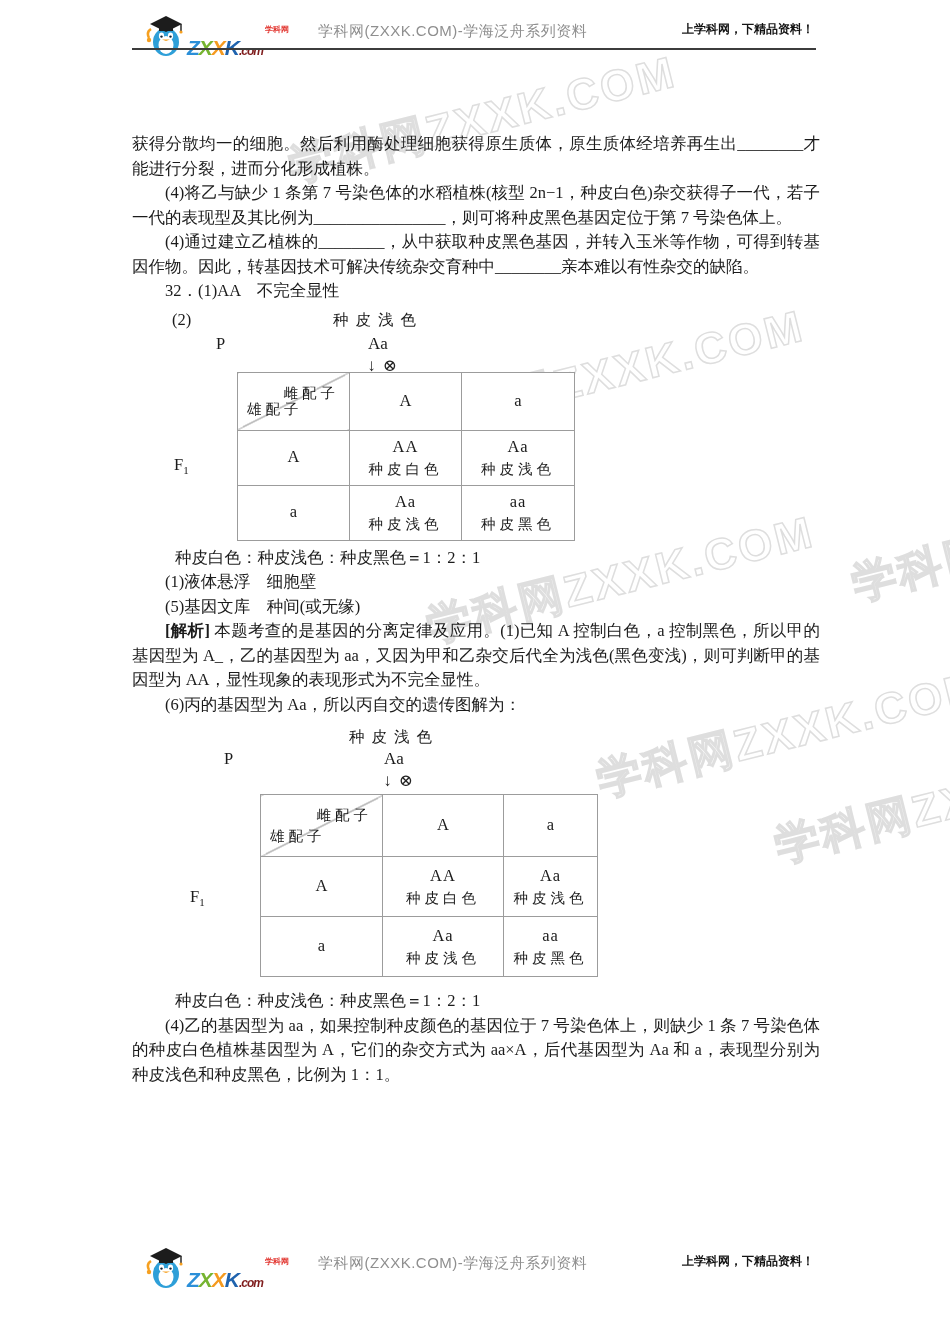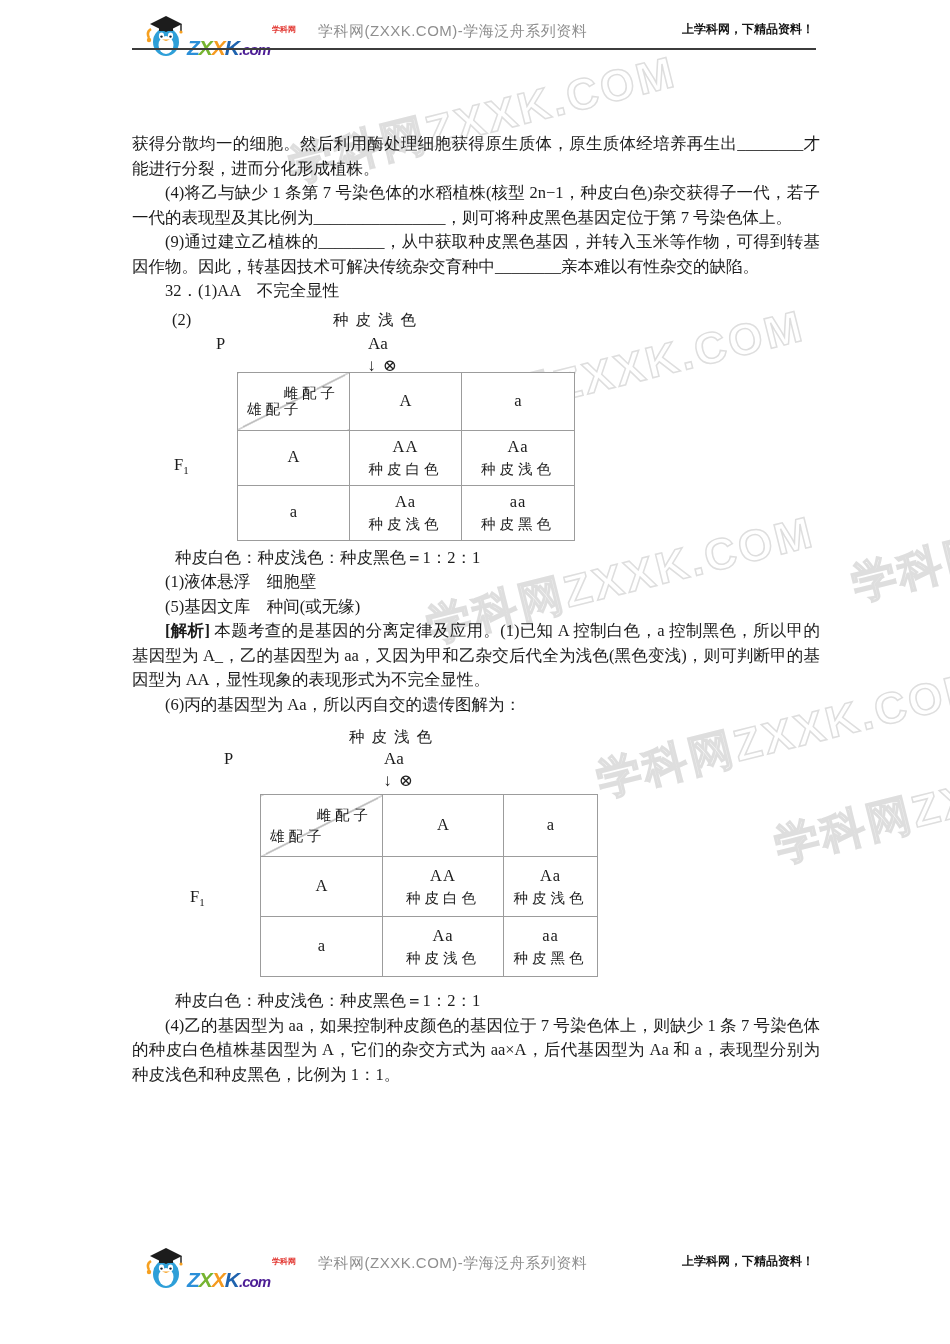--- a/index.html
+++ b/index.html
@@ -18,21 +18,21 @@
   .wm6{left:776px;top:818px;}
 
   
   .brandbar{position:absolute;left:0;top:0;width:950px;height:110px;z-index:2;}
   .brandbar.bottom{top:1232px;height:70px;}
   .logo{position:absolute;left:145px;top:12px;display:flex;align-items:flex-end;height:46px;}
   .logo svg{display:block;margin-right:2px;}
   .logo-text{font-family:"Liberation Sans",sans-serif;font-weight:bold;font-style:italic;
              font-size:21px;letter-spacing:-1px;line-height:1;}
   .lz{color:#2b8fd8;} .lx1{color:#76b431;} .lx2{color:#f59a1f;} .lk{color:#1f63ae;}
-  .ldot{color:#4c1d95;font-size:15px;}
+  .ldot{color:#7f1d1d;font-size:12px;}
   .logo-badge{font-family:"Liberation Sans",sans-serif;font-style:normal;font-weight:bold;
               font-size:8px;color:#e2342e;margin-left:2px;line-height:8px;align-self:flex-start;margin-top:14px;}
   .hdr-center{position:absolute;left:318px;top:22px;font-family:"Liberation Sans",sans-serif;
               font-size:15px;color:#8f8f8f;letter-spacing:0.5px;}
   .hdr-right{position:absolute;right:136px;top:21px;font-family:"Liberation Sans",sans-serif;
              font-size:12px;font-weight:bold;color:#141414;}
   .hdr-line{position:absolute;left:132px;top:48px;width:684px;border-top:2.5px solid #3c3c3c;}
 
   
   .content{position:absolute;left:132px;top:132px;width:688px;z-index:1;
@@ -102,21 +102,21 @@
     </div>
     <div class="hdr-center">学科网(ZXXK.COM)-学海泛舟系列资料</div>
     <div class="hdr-right">上学科网，下精品资料！</div>
     <div class="hdr-line"></div>
   </div>
 
   <div class="content">
 
     <p>获得分散均一的细胞。然后利用酶处理细胞获得原生质体，原生质体经培养再生出________才能进行分裂，进而分化形成植株。</p>
     <p class="indent mt3">(4)将乙与缺少 1 条第 7 号染色体的水稻植株(核型 2n−1，种皮白色)杂交获得子一代，若子一代的表现型及其比例为________________，则可将种皮黑色基因定位于第 7 号染色体上。</p>
-    <p class="indent mt2">(9)通过建立乙植株的________，从中获取种皮黑色基因，并转入玉米等作物，可得到转基因作物。因此，转基因技术可解决传统杂交育种中________亲本难以有性杂交的缺陷。</p>
+    <p class="indent mt2">(4)通过建立乙植株的________，从中获取种皮黑色基因，并转入玉米等作物，可得到转基因作物。因此，转基因技术可解决传统杂交育种中________亲本难以有性杂交的缺陷。</p>
     <p class="indent mt3">32．(1)AA　不完全显性</p>
 
     <div class="diagram dg1">
       <span class="dg-abs" style="left:40px;top:2px;">(2)</span>
       <span class="dg-abs dg-center dg-title" style="left:246px;top:2px;">种皮浅色</span>
       <span class="dg-abs dg-p" style="left:84px;top:26px;">P</span>
       <span class="dg-abs dg-center dg-gen" style="left:246px;top:26px;">Aa</span>
       <span class="dg-abs dg-center dg-cross" style="left:250px;top:48px;"><span class="arr">↓</span><span class="otimes">⊗</span></span>
       <span class="dg-abs dg-f1" style="left:42px;top:147px;"><span>F</span><sub>1</sub></span>
 

